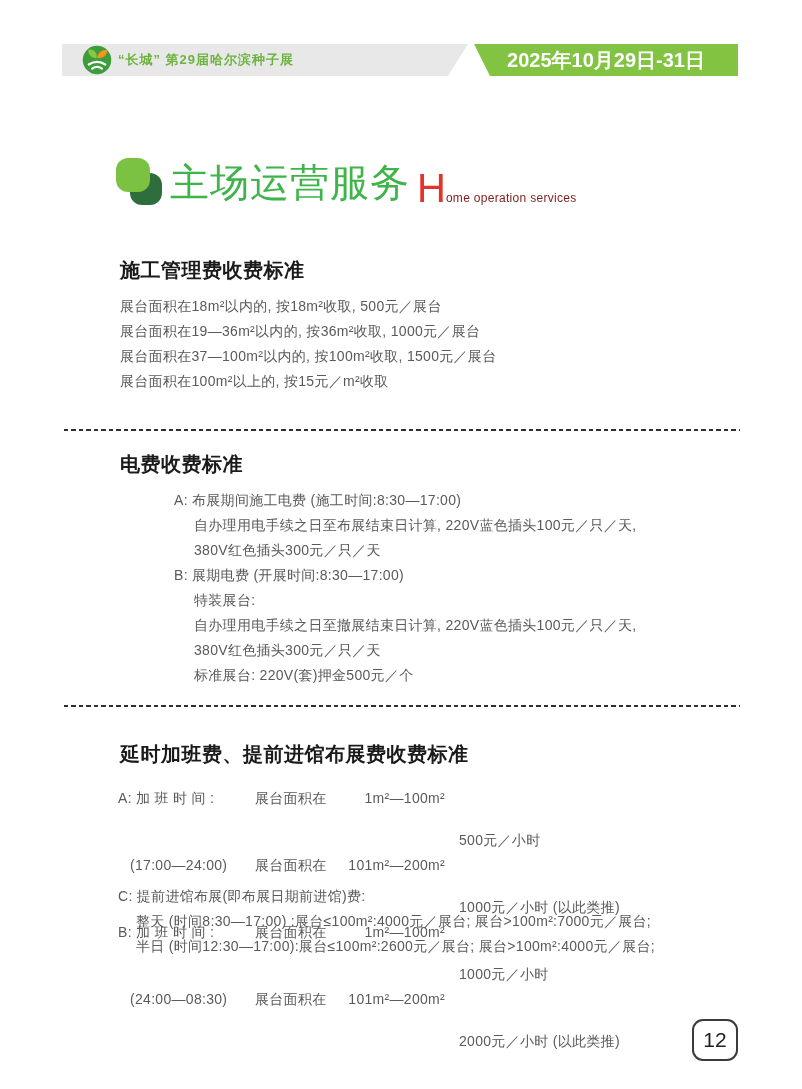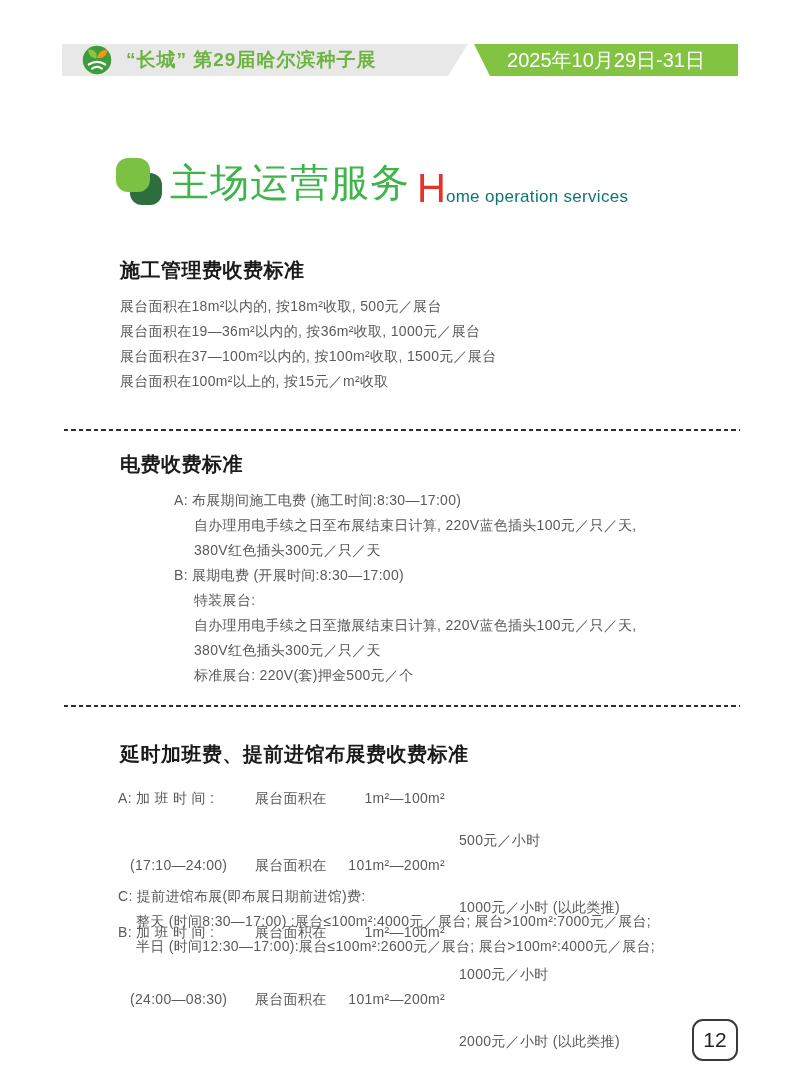--- a/index.html
+++ b/index.html
@@ -9,42 +9,42 @@
 
   
   .hdr-left {
     position:absolute; left:62px; top:44px; width:406px; height:32px;
     background:#e8e8e8;
     clip-path:polygon(0 0, 100% 0, calc(100% - 20px) 100%, 0 100%);
     display:flex; align-items:center;
   }
   .hdr-logo { margin-left:20px; width:30px; height:30px; flex:0 0 auto; }
   .hdr-title {
-    margin-left:14px; font-size:19px; font-weight:700; color:#6cb43f;
+    margin-left:6px; font-size:13px; font-weight:700; color:#6cb43f;
     letter-spacing:1px; white-space:nowrap;
   }
   .hdr-right {
     position:absolute; left:474px; top:44px; width:264px; height:32px;
     background:#82c341;
     clip-path:polygon(0 0, 100% 0, 100% 100%, 16px 100%);
     display:flex; align-items:center; justify-content:center;
   }
-  .hdr-date { color:#ffffff; font-size:20px; font-weight:400; white-space:nowrap; }
+  .hdr-date { color:#ffffff; font-size:20px; font-weight:700; white-space:nowrap; }
 
   
   .title-icon { position:absolute; left:116px; top:158px; width:50px; height:54px; }
   .sq-dark  { position:absolute; left:14px; top:15px; width:32px; height:32px; background:#2d6e3c; border-radius:12px; }
   .sq-light { position:absolute; left:0;    top:0;    width:34px; height:34px; background:#7cc242; border-radius:12px; }
   .title-cn {
     position:absolute; left:170px; top:156px; font-size:39px; color:#3fb44a;
     font-weight:500; letter-spacing:1px; white-space:nowrap;
   }
   .title-en { position:absolute; left:417px; top:168px; display:flex; align-items:baseline; }
   .h-big   { font-size:40px; line-height:1; color:#e2342a; font-weight:400; }
-  .en-rest { font-size:17px; color:#0f766e; letter-spacing:0.3px; }
+  .en-rest { font-size:12px; color:#7f1d1d; letter-spacing:0.3px; }
 
   
   .sec-heading {
     position:absolute; left:120px; font-size:20px; font-weight:700; color:#1b1b1b;
     letter-spacing:0.5px; white-space:nowrap;
   }
   .body-lines { position:absolute; font-size:14px; color:#5a5a5a; line-height:25px; letter-spacing:0.3px; }
   .body-lines div { white-space:nowrap; }
   .ind { padding-left:20px; }
   .divider {
@@ -128,21 +128,21 @@
   <div class="divider" style="top:705px;"></div>
 
   <div class="sec-heading" style="top:741px;">延时加班费、提前进馆布展费收费标准</div>
 
   <div class="fee-table">
     <span class="c1">A: 加 班 时 间 :</span>
     <span class="c2">展台面积在</span>
     <span class="c3">1m²—100m²</span>
     <span class="c4">500元／小时</span>
 
-    <span class="c1" style="padding-left:12px;">(17:10—24:00)</span>
+    <span class="c1" style="padding-left:12px;">(17:00—24:00)</span>
     <span class="c2">展台面积在</span>
     <span class="c3">101m²—200m²</span>
     <span class="c4">1000元／小时 (以此类推)</span>
 
     <span class="c1">B: 加 班 时 间 :</span>
     <span class="c2">展台面积在</span>
     <span class="c3">1m²—100m²</span>
     <span class="c4">1000元／小时</span>
 
     <span class="c1" style="padding-left:12px;">(24:00—08:30)</span>

